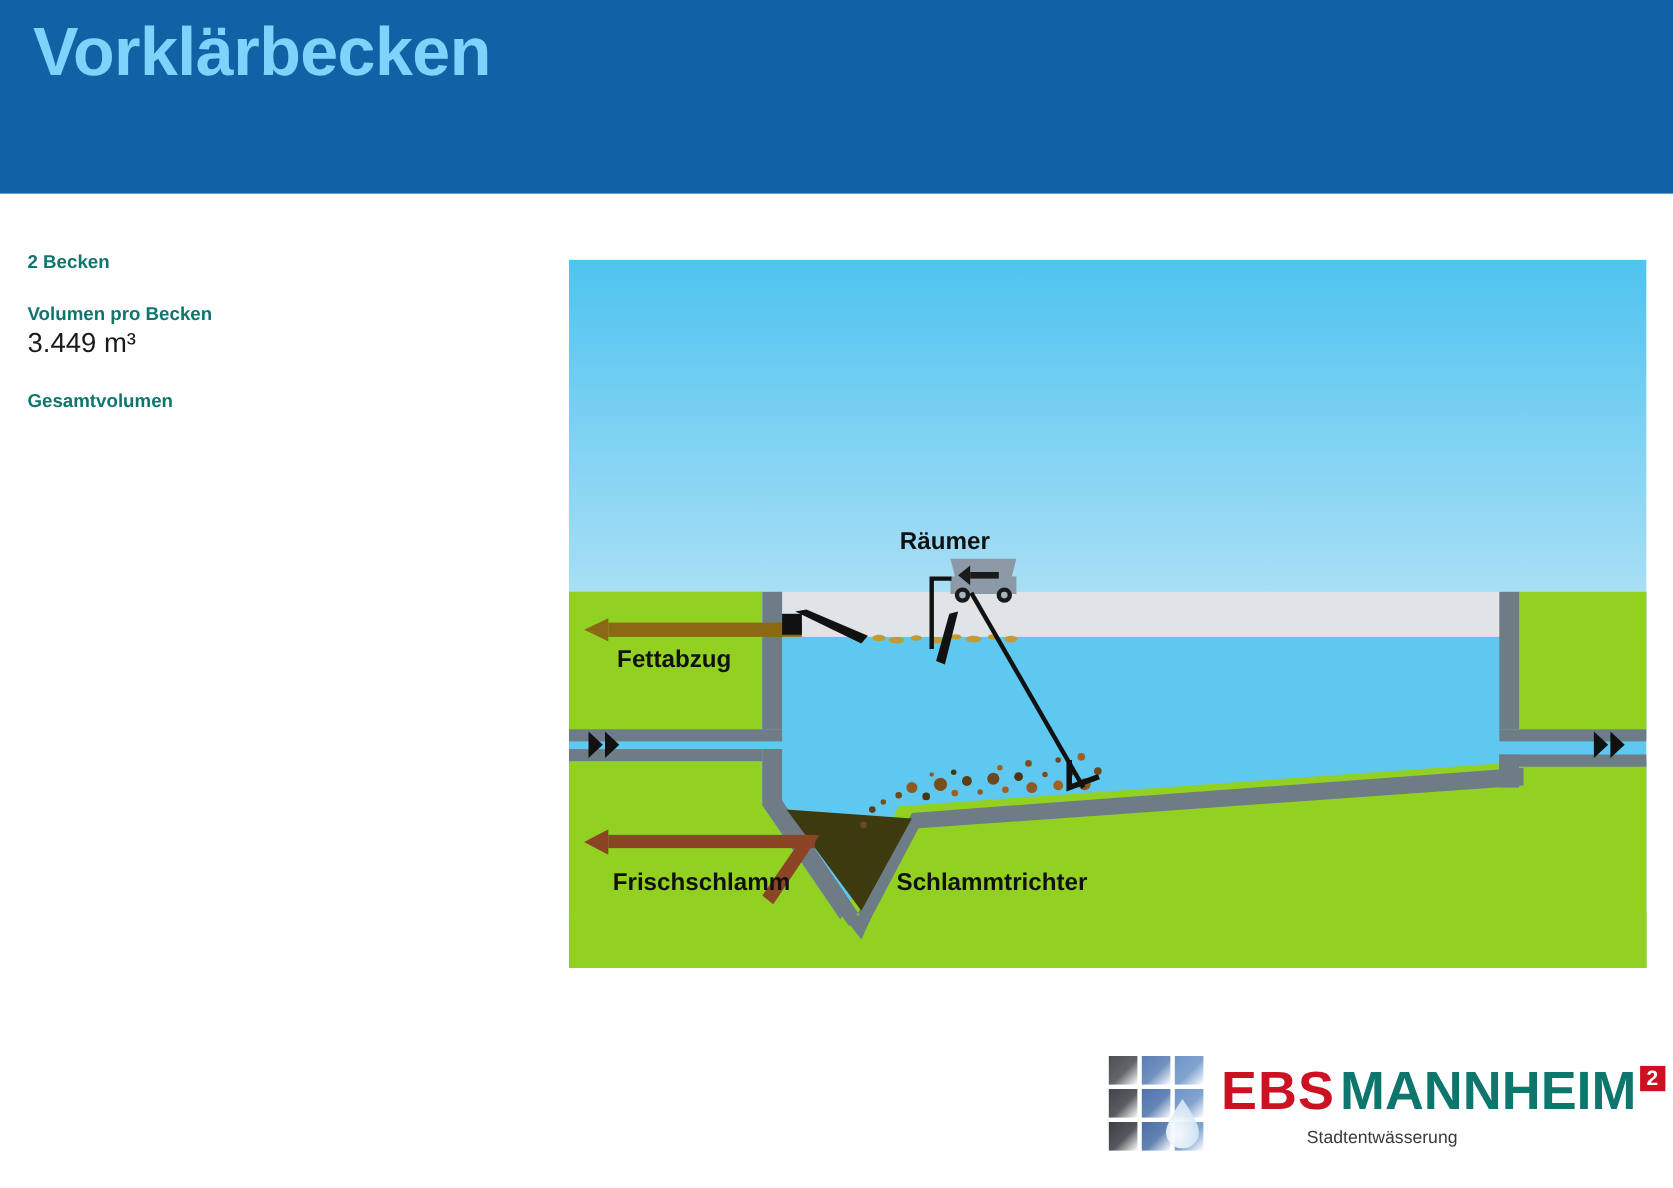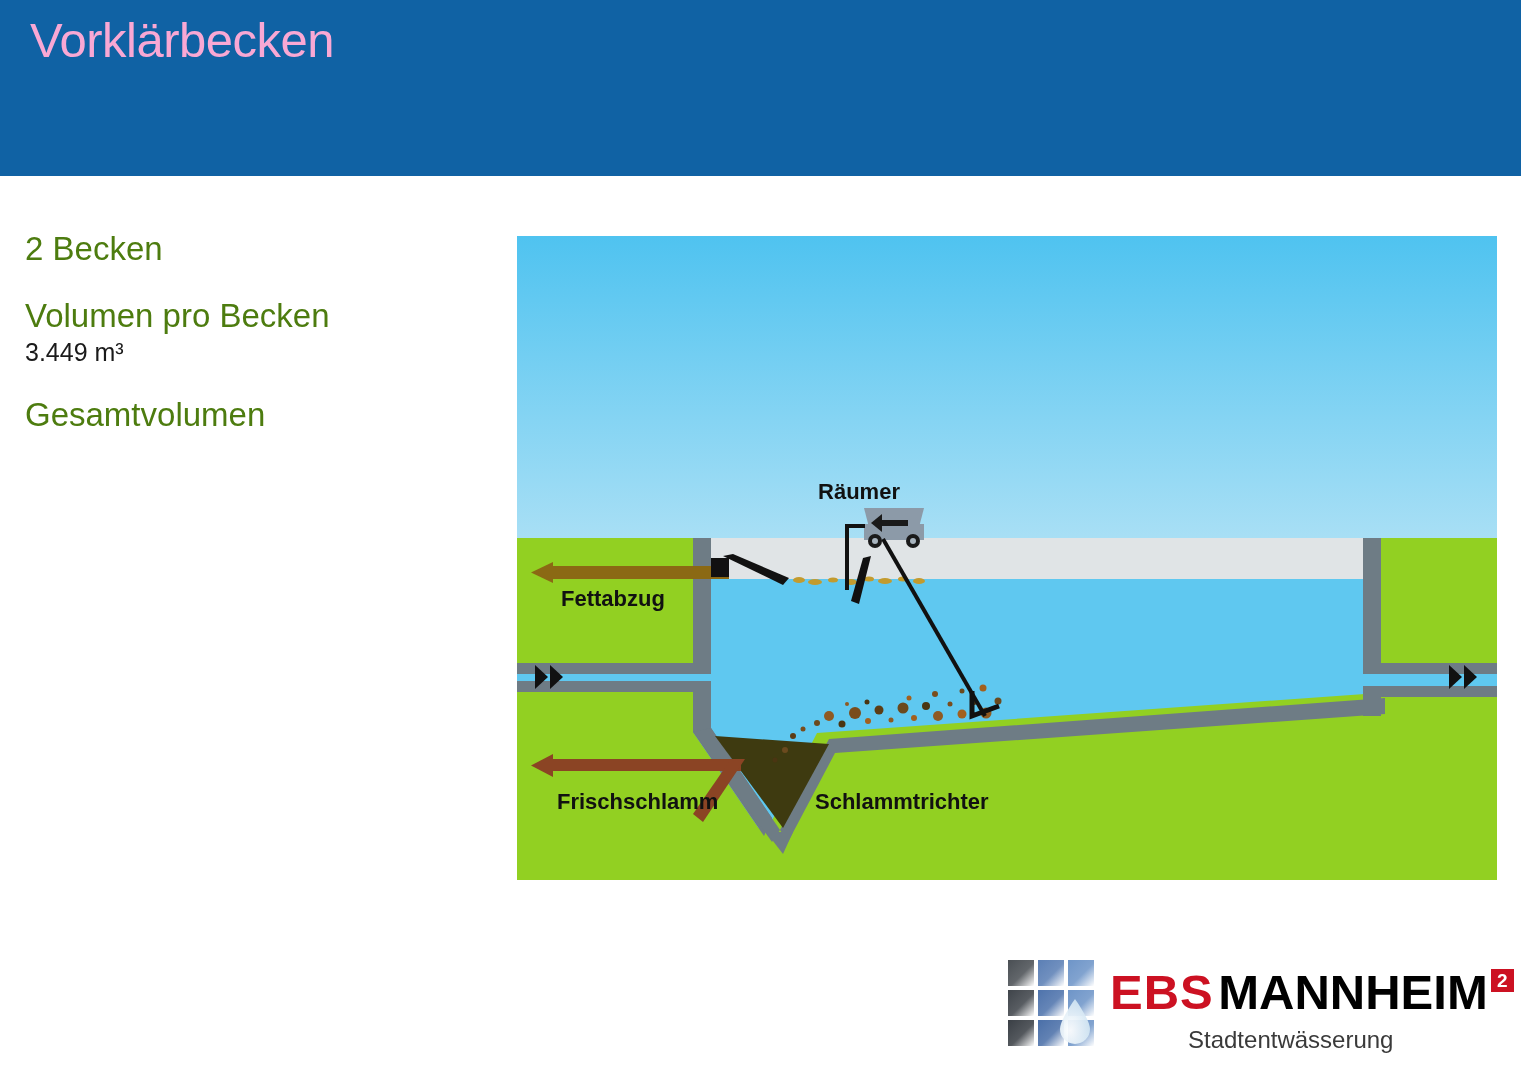--- a/index.html
+++ b/index.html
@@ -1,43 +1,43 @@
 <!DOCTYPE html>
 <html><head>
 <meta charset="utf-8">
 <style>
   html,body{margin:0;padding:0;background:#fff;}
   body{width:1521px;height:1080px;font-family:"Liberation Sans",sans-serif;overflow:hidden;position:relative;}
 
   
   #header{position:absolute;left:0;top:0;width:1521px;height:176px;background:#1062A4;}
-  #header-title{position:absolute;left:30px;top:14px;font-size:49px;font-weight:normal;color:#f9a8d4;letter-spacing:-0.5px;line-height:1.1;}
+  #header-title{position:absolute;left:30px;top:14px;font-size:62px;font-weight:bold;color:#7dd3fc;letter-spacing:-0.5px;line-height:1.1;}
 
   
   #text-col{position:absolute;left:25px;top:228px;width:460px;}
-  .fact-label{font-size:33px;font-weight:normal;color:#4d7c0f;line-height:1.25;}
+  .fact-label{font-size:17px;font-weight:bold;color:#0f766e;line-height:1.25;}
   .fact-value{font-size:25px;color:#1a1a1a;line-height:1.25;}
   .fact-block{margin-bottom:26px;}
   #body-paragraph{font-size:25px;color:#1a1a1a;line-height:1.32;margin-top:4px;}
 
   
   #diagram{position:absolute;left:517px;top:236px;width:980px;height:644px;overflow:hidden;}
   #diagram svg{display:block;}
 
   
   #logo{position:absolute;left:1008px;top:958px;width:490px;height:108px;}
   #logo-mark{position:absolute;left:0;top:2px;width:86px;height:86px;}
   .lg-cell{position:absolute;width:26px;height:26px;}
   #logo-drop{position:absolute;left:50px;top:38px;width:34px;height:46px;}
   #logo-wordmark{position:absolute;left:102px;top:6px;white-space:nowrap;}
   #logo-ebs{font-size:49px;font-weight:bold;color:#CC1122;letter-spacing:1px;}
-  #logo-mannheim{font-size:49px;font-weight:bold;color:#000000;letter-spacing:0px;}
+  #logo-mannheim{font-size:49px;font-weight:bold;color:#0f766e;letter-spacing:0px;}
   #logo-sup{display:inline-block;vertical-align:super;background:#CC1122;color:#ffffff;font-size:19px;font-weight:bold;
             width:23px;height:23px;line-height:23px;text-align:center;margin-left:3px;position:relative;top:-16px;}
-  #logo-sub{position:absolute;left:180px;top:68px;font-size:24px;color:#3A3A3A;white-space:nowrap;}
+  #logo-sub{position:absolute;left:180px;top:68px;font-size:16px;color:#3A3A3A;white-space:nowrap;}
 </style>
 </head>
 <body>
 
 <div id="header">
   <div id="header-title">Vorklärbecken</div>
 </div>
 
 <div id="text-col">
 

